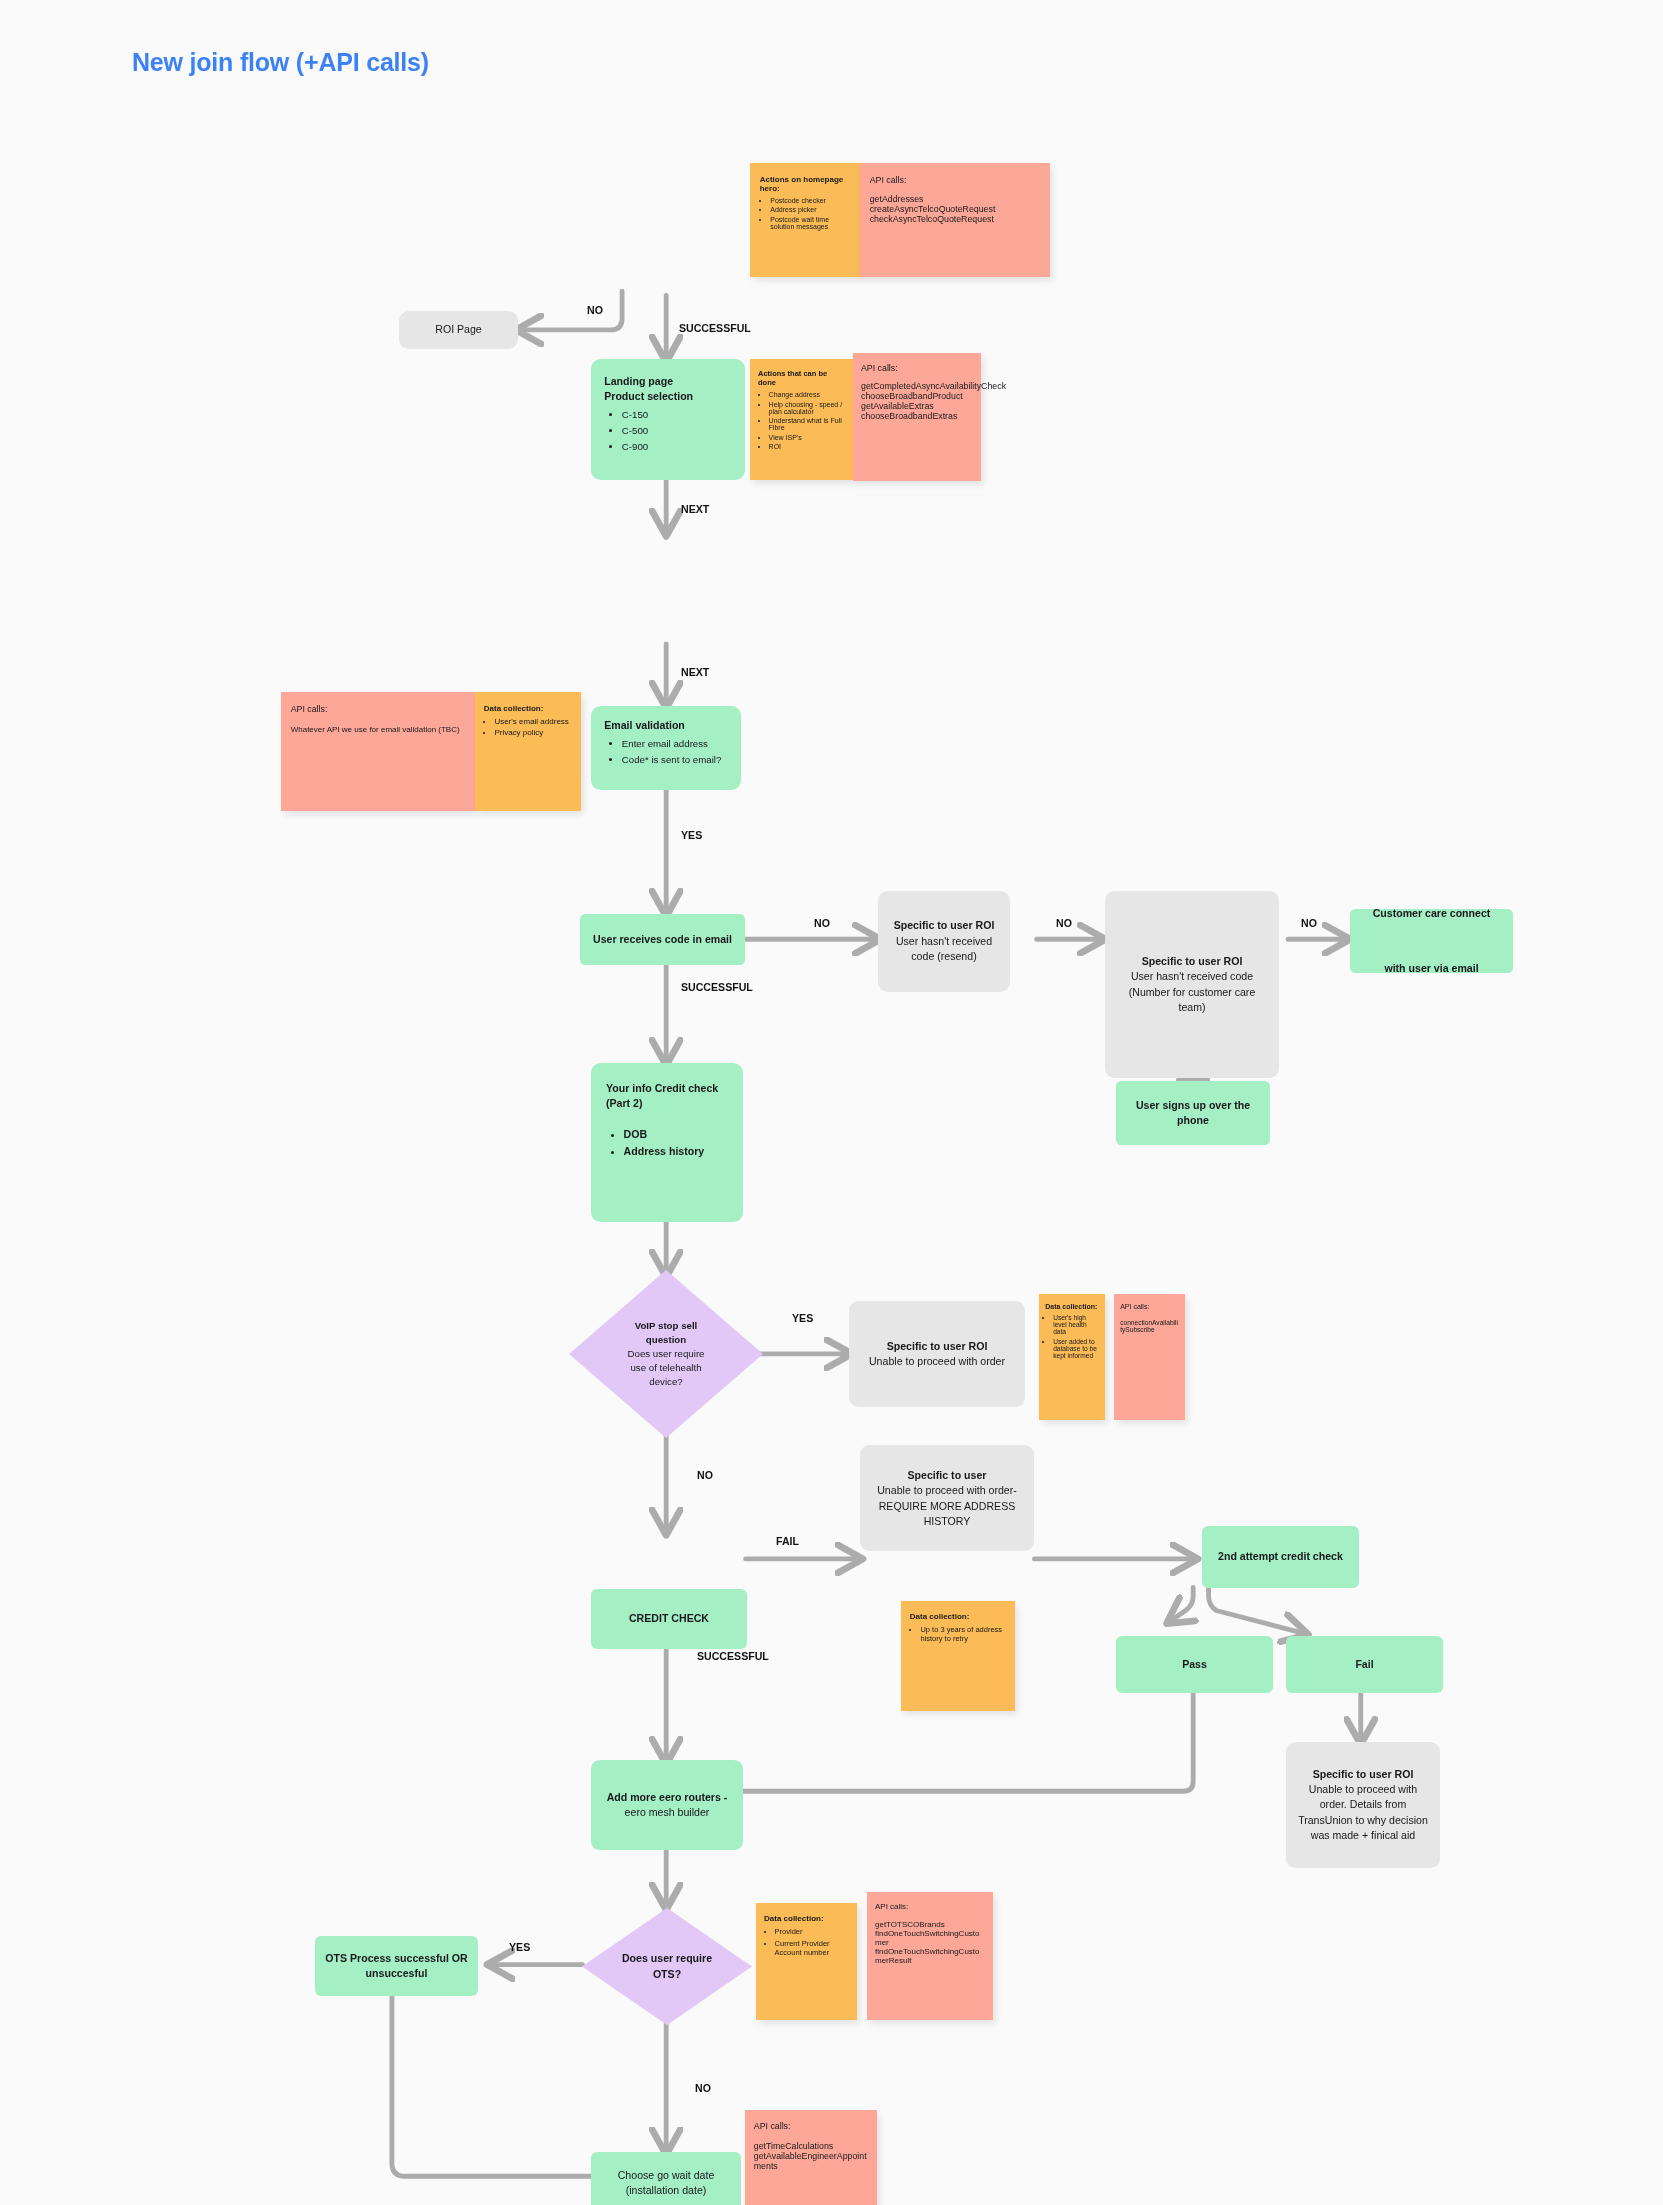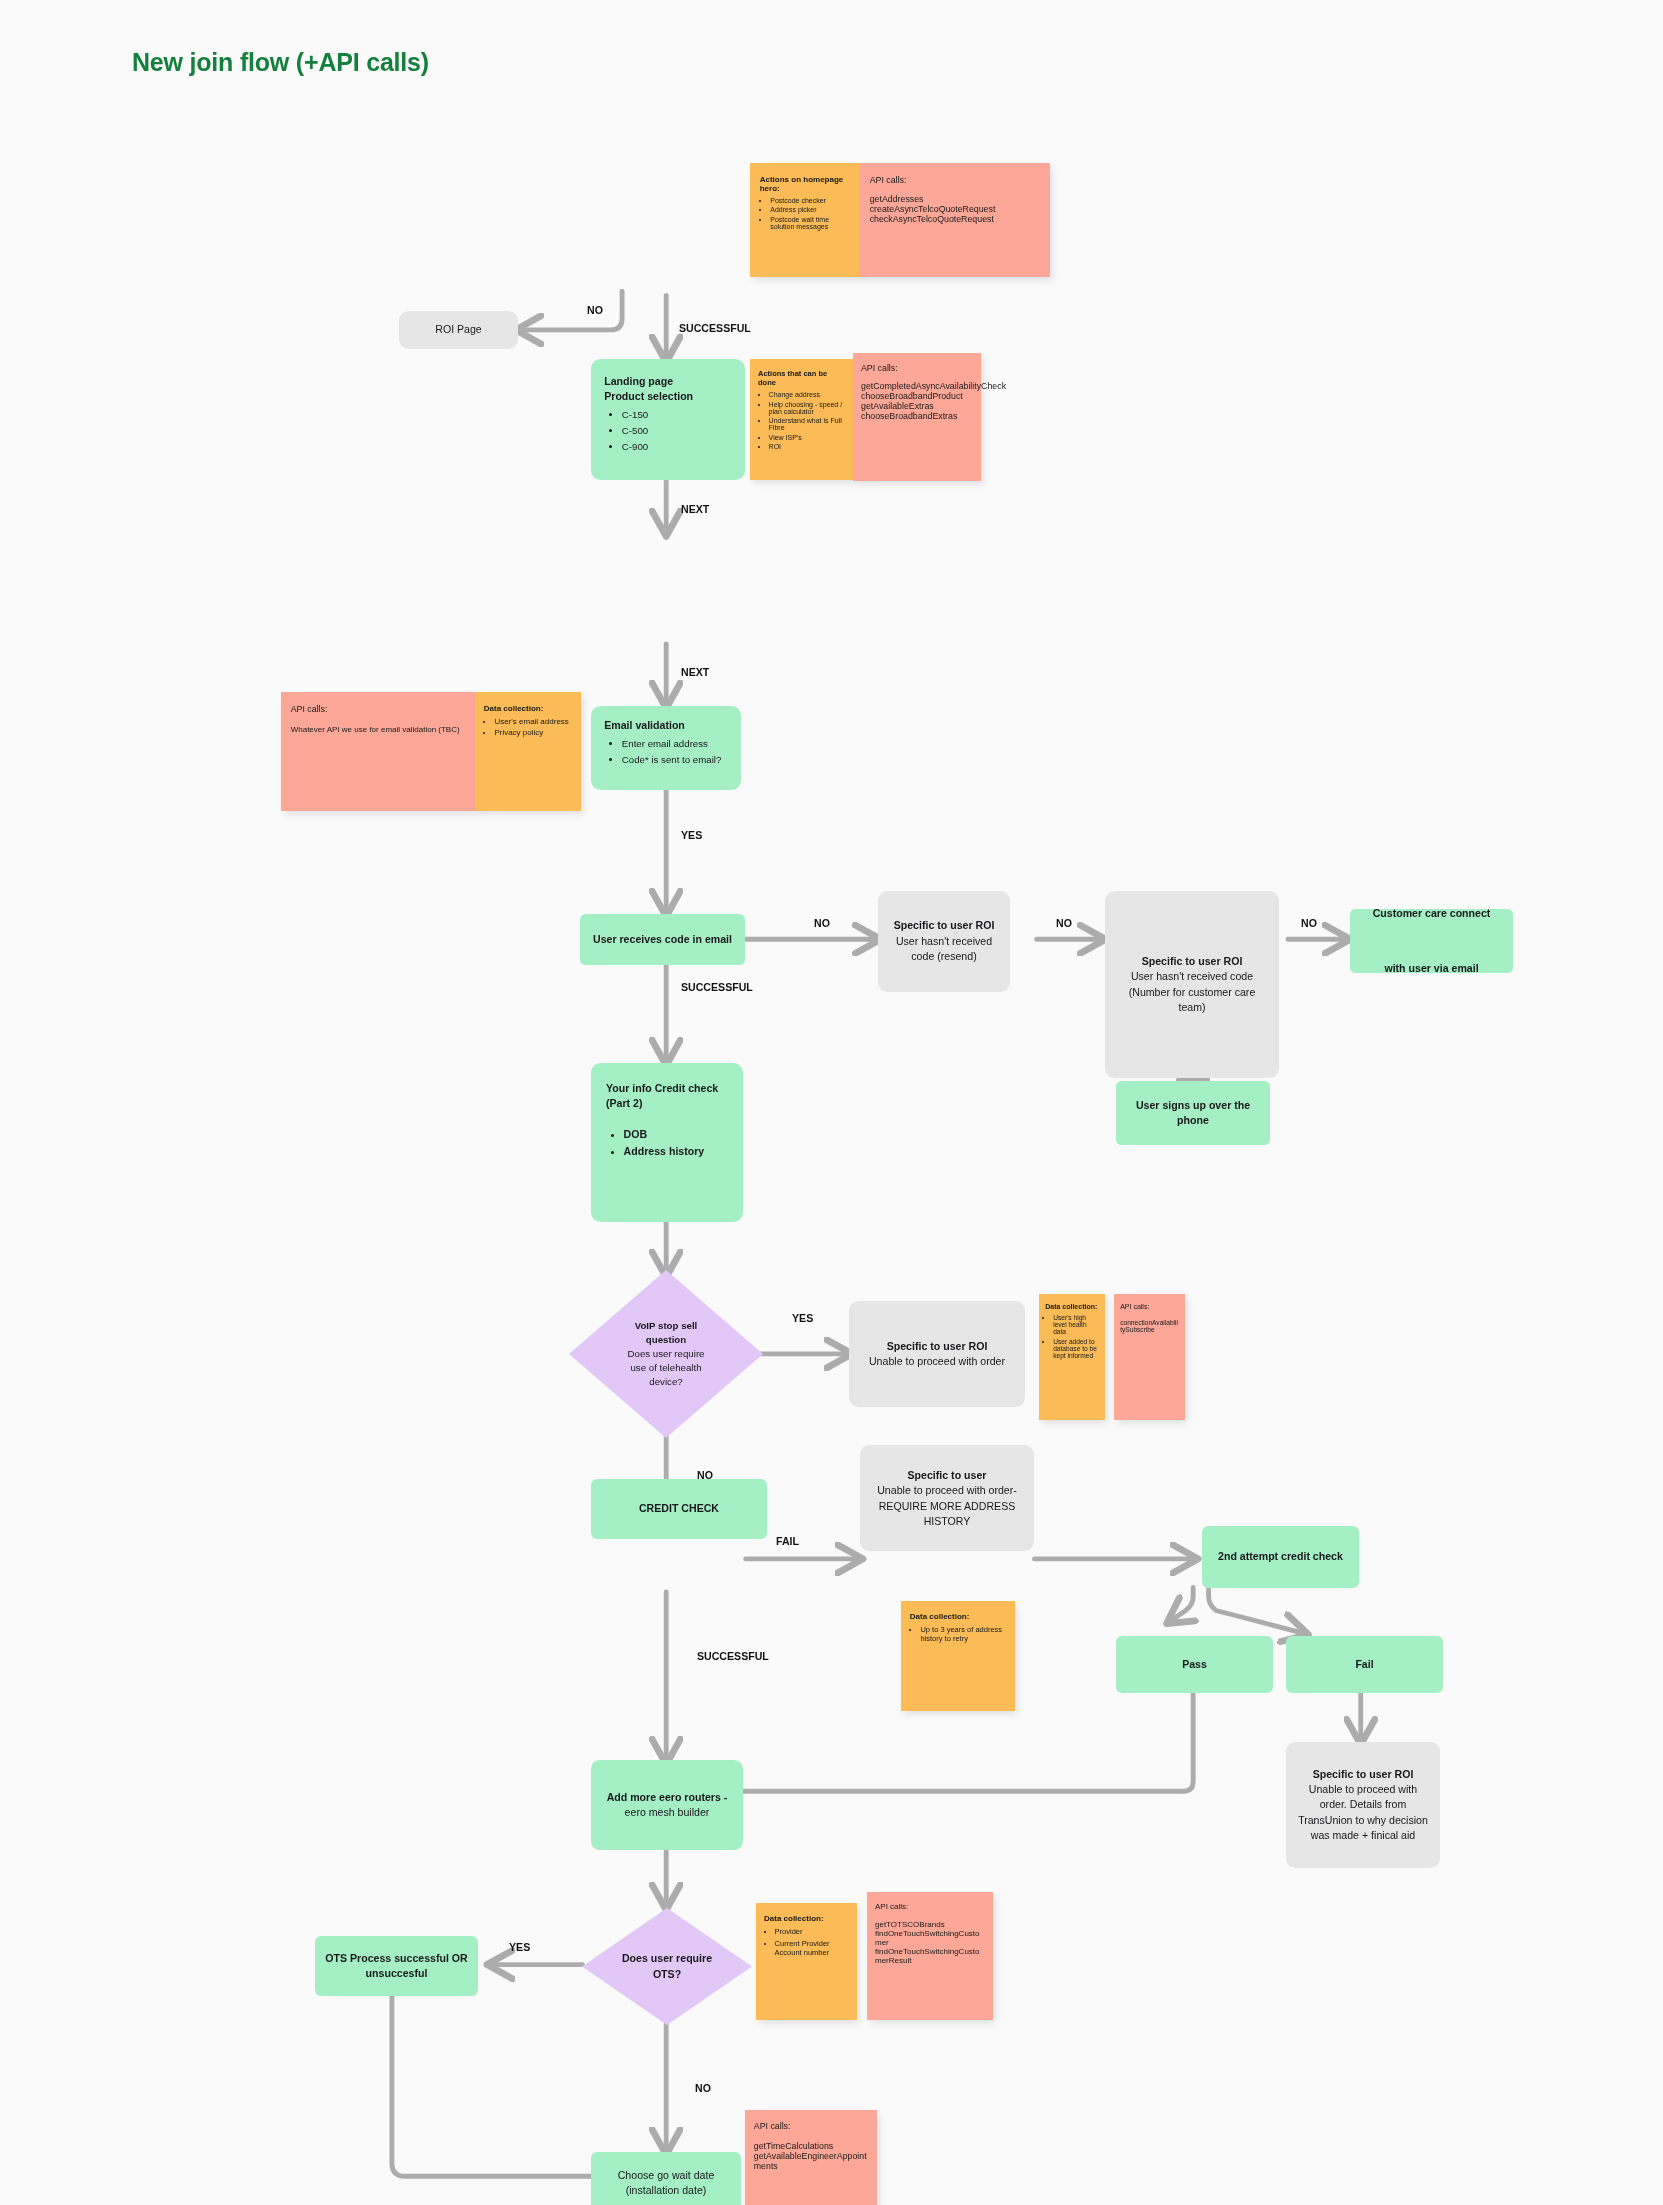--- a/index.html
+++ b/index.html
@@ -19,21 +19,21 @@
     left: 25px; top: 25px;
     width: 1614px; height: 2671px;
     background: #fafafa;
     border-radius: 15px;
   }
   #page-title {
     position: absolute;
     left: 132px; top: 48px;
     font-size: 25px;
     font-weight: bold;
-    color: #15803d;
+    color: #3b82f6;
     letter-spacing: -0.2px;
   }
   svg#wires {
     position: absolute;
     left: 0; top: 0;
     width: 1664px; height: 2720px;
     pointer-events: none;
   }
   .node {
     position: absolute;
@@ -348,21 +348,21 @@
       <li>User added to database to be kept informed</li>
     </ul>
   </div>
 
   <div class="note-red" style="left:1114px; top:1294px; width:71px; height:126px; padding:8.8px 6.2px;">
     <span class="note-body fs-16">API calls:</span>
     <div style="height:8.8px"></div>
     <span class="note-body fs-15" style="font-size:6.6px; word-break:break-all;">connectionAvailabilitySubscribe</span>
   </div>
 
-  <div class="node shape-green ctr" style="left:591px; top:1479px; width:176px; height:60px; border-radius:6.2px; padding:0 8.8px;">
+  <div class="node shape-green ctr" style="left:591px; top:1589px; width:156px; height:60px; border-radius:6.2px; padding:0 8.8px;">
     <span class="fs-24" style="font-weight:bold;">CREDIT CHECK</span>
   </div>
 
   <div class="node shape-grey ctr" style="left:860px; top:1445px; width:174px; height:106px; padding:0 10.6px; justify-content:flex-start; padding-top:23px;">
     <span class="title-strong fs-24">Specific to user</span>
     <span class="fs-24">Unable to proceed with order-</span>
     <span class="fs-24">REQUIRE MORE ADDRESS</span>
     <span class="fs-24">HISTORY</span>
   </div>
 

